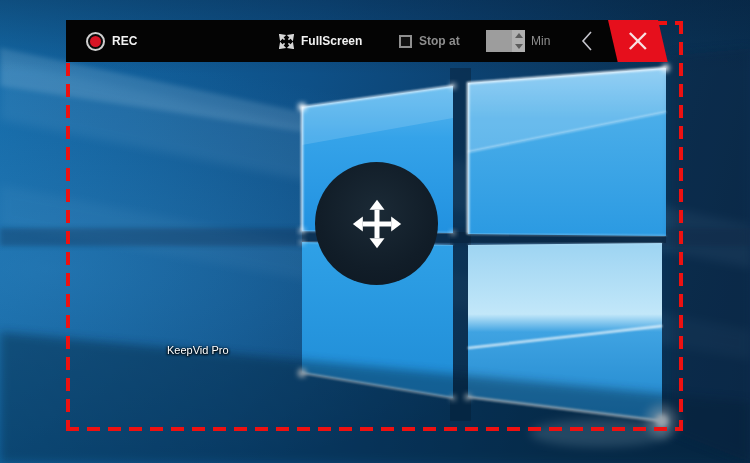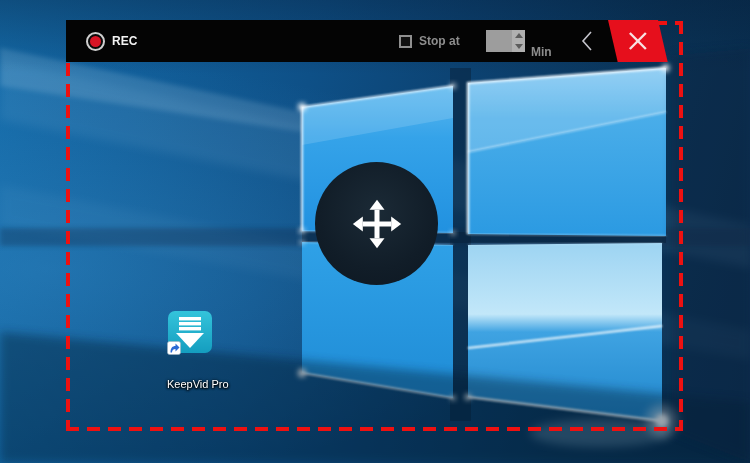--- a/index.html
+++ b/index.html
@@ -30,33 +30,33 @@
   .cbx{width:13px;height:13px;border:2px solid #8f8f8f;background:#101010;}
   .spinner{position:absolute;left:420px;top:10px;width:39px;height:22px;background:#9d9d9d;
            display:flex;}
   .spin-val{flex:1;border:0;background:transparent;width:24px;color:#444;font-size:11px;
             padding:0 2px;outline:none;}
   .spin-btns{width:13px;background:#b0b0b0;display:flex;flex-direction:column;}
   .spin-up,.spin-down{flex:1;display:flex;align-items:center;justify-content:center;}
   .spin-up:after{content:"";border-left:4px solid transparent;border-right:4px solid transparent;border-bottom:5px solid #5c5c5c;}
   .spin-down:after{content:"";border-left:4px solid transparent;border-right:4px solid transparent;border-top:5px solid #5c5c5c;}
   .min-label{position:absolute;left:465px;top:0;height:42px;display:flex;align-items:center;
-             color:#8d8d8d;font-size:12px;font-weight:bold;margin-top:11px;}
+             color:#8d8d8d;font-size:12px;font-weight:normal;}
   .collapse-btn{position:absolute;left:504px;top:0;width:34px;height:42px;display:flex;align-items:center;justify-content:center;}
   .close-btn{position:absolute;left:542px;top:0;width:50px;height:42px;background:#e60f1c;
              transform:skewX(13deg);transform-origin:0 0;display:flex;align-items:center;justify-content:center;}
   .close-inner{transform:skewX(-13deg);display:flex;}
 
   
   .move-handle{position:absolute;left:315px;top:162px;width:123px;height:123px;border-radius:50%;
                background:radial-gradient(circle at 50% 40%, #1b2a36 0%, #111d28 60%, #0d1721 100%);
                z-index:5;display:flex;align-items:center;justify-content:center;}
 
   
-  .desk-icon{position:absolute;left:167px;top:310px;width:58px;z-index:4;display:flex;flex-direction:column;align-items:flex-start;gap:20px;}
+  .desk-icon{position:absolute;left:167px;top:310px;width:58px;z-index:4;display:flex;flex-direction:row;align-items:flex-end;}
   .desk-label{margin-top:2px;font-size:11px;color:#ffffff;text-align:center;white-space:nowrap;
               text-shadow:1px 1px 2px rgba(0,0,0,0.95),-1px 1px 2px rgba(0,0,0,0.8),0 0 3px rgba(0,0,0,0.9);}
 </style>
 </head>
 <body>
 
 <div class="stage">
 
   <div class="wp-overlay"></div>
   <svg class="wp" width="750" height="463" viewBox="0 0 750 463">
@@ -172,20 +172,35 @@
     <div class="tb-black"></div>
 
     <div class="tb-item" style="left:20px;">
       <span class="rec-ring">
           <span class="rec-dot"></span>
         </span>
       <span>REC</span>
     </div>
 
 
+    <div class="tb-item" style="left:213px;">
+      <svg width="15" height="15" viewBox="0 0 15 15">
+        <g stroke="#d8d8d8" stroke-width="1.5" fill="#d8d8d8">
+          <line x1="5.6" y1="5.6" x2="3.2" y2="3.2"></line>
+            <polygon points="0.8,0.8 5.6,1.6 1.6,5.6"></polygon>
+          <line x1="9.4" y1="5.6" x2="11.8" y2="3.2"></line>
+            <polygon points="14.2,0.8 13.4,5.6 9.4,1.6"></polygon>
+          <line x1="5.6" y1="9.4" x2="3.2" y2="11.8"></line>
+            <polygon points="0.8,14.2 1.6,9.4 5.6,13.4"></polygon>
+          <line x1="9.4" y1="9.4" x2="11.8" y2="11.8"></line>
+            <polygon points="14.2,14.2 9.4,13.4 13.4,9.4"></polygon>
+        </g>
+      </svg>
+      <span>FullScreen</span>
+    </div>
 
     <div class="tb-item disabled" style="left:333px;align-items:center;">
       <span class="cbx"></span>
       <span>Stop at</span>
     </div>
 
     <div class="spinner">
       <input class="spin-val" readonly="" value="" style="">
       <div class="spin-btns">
         <div class="spin-up"></div>

